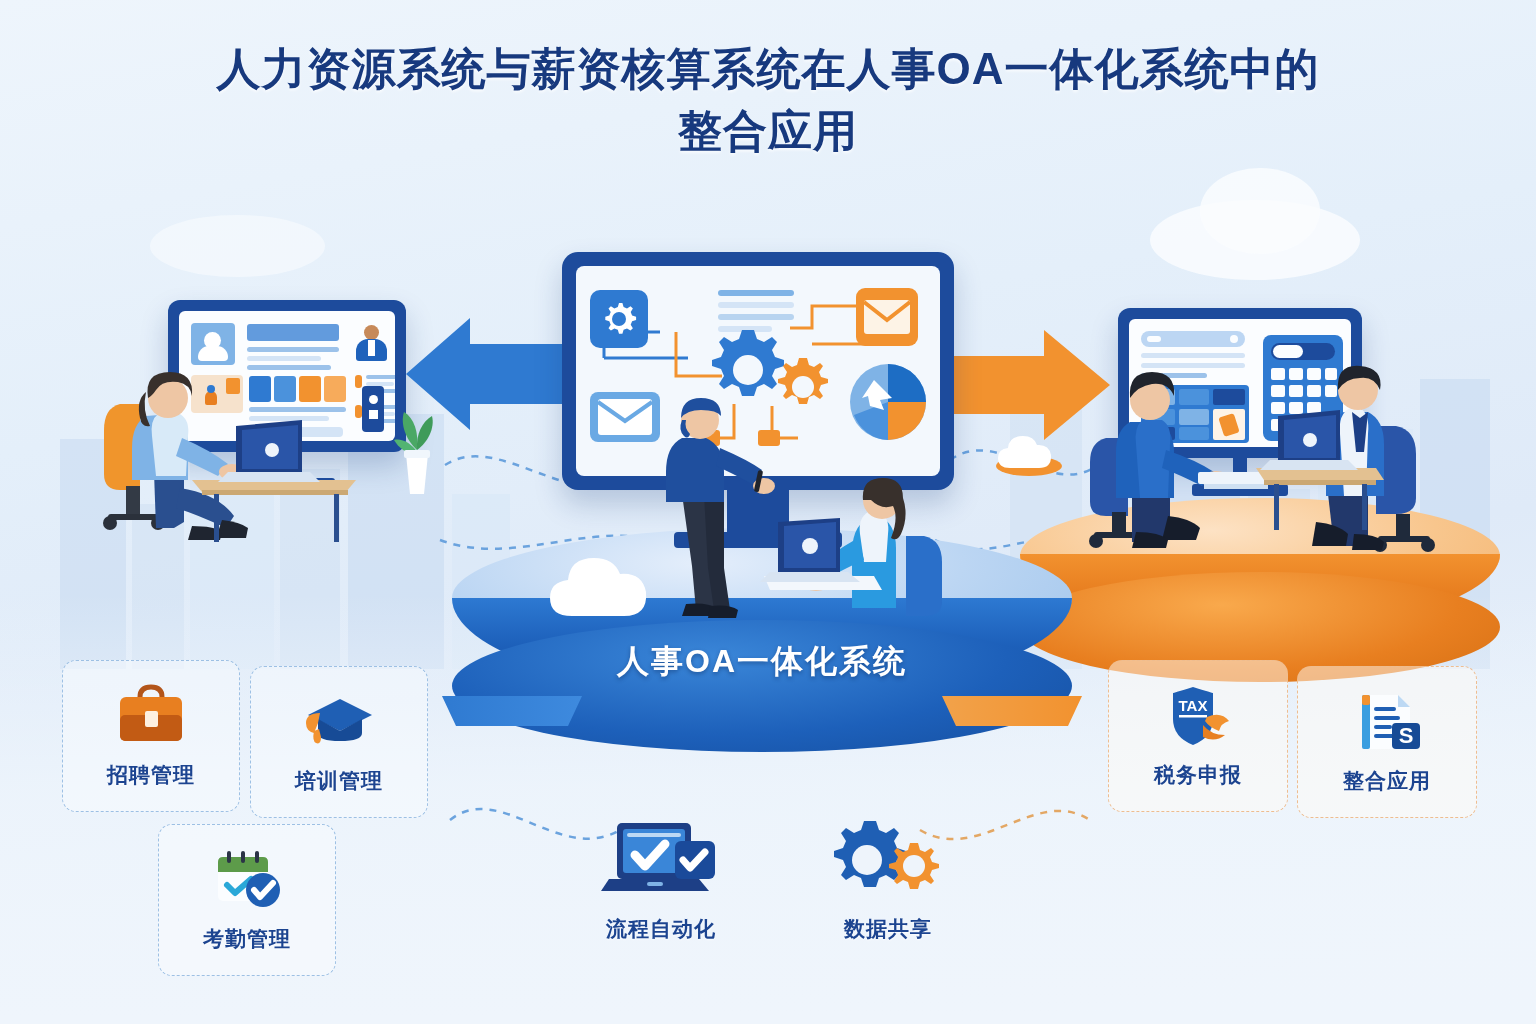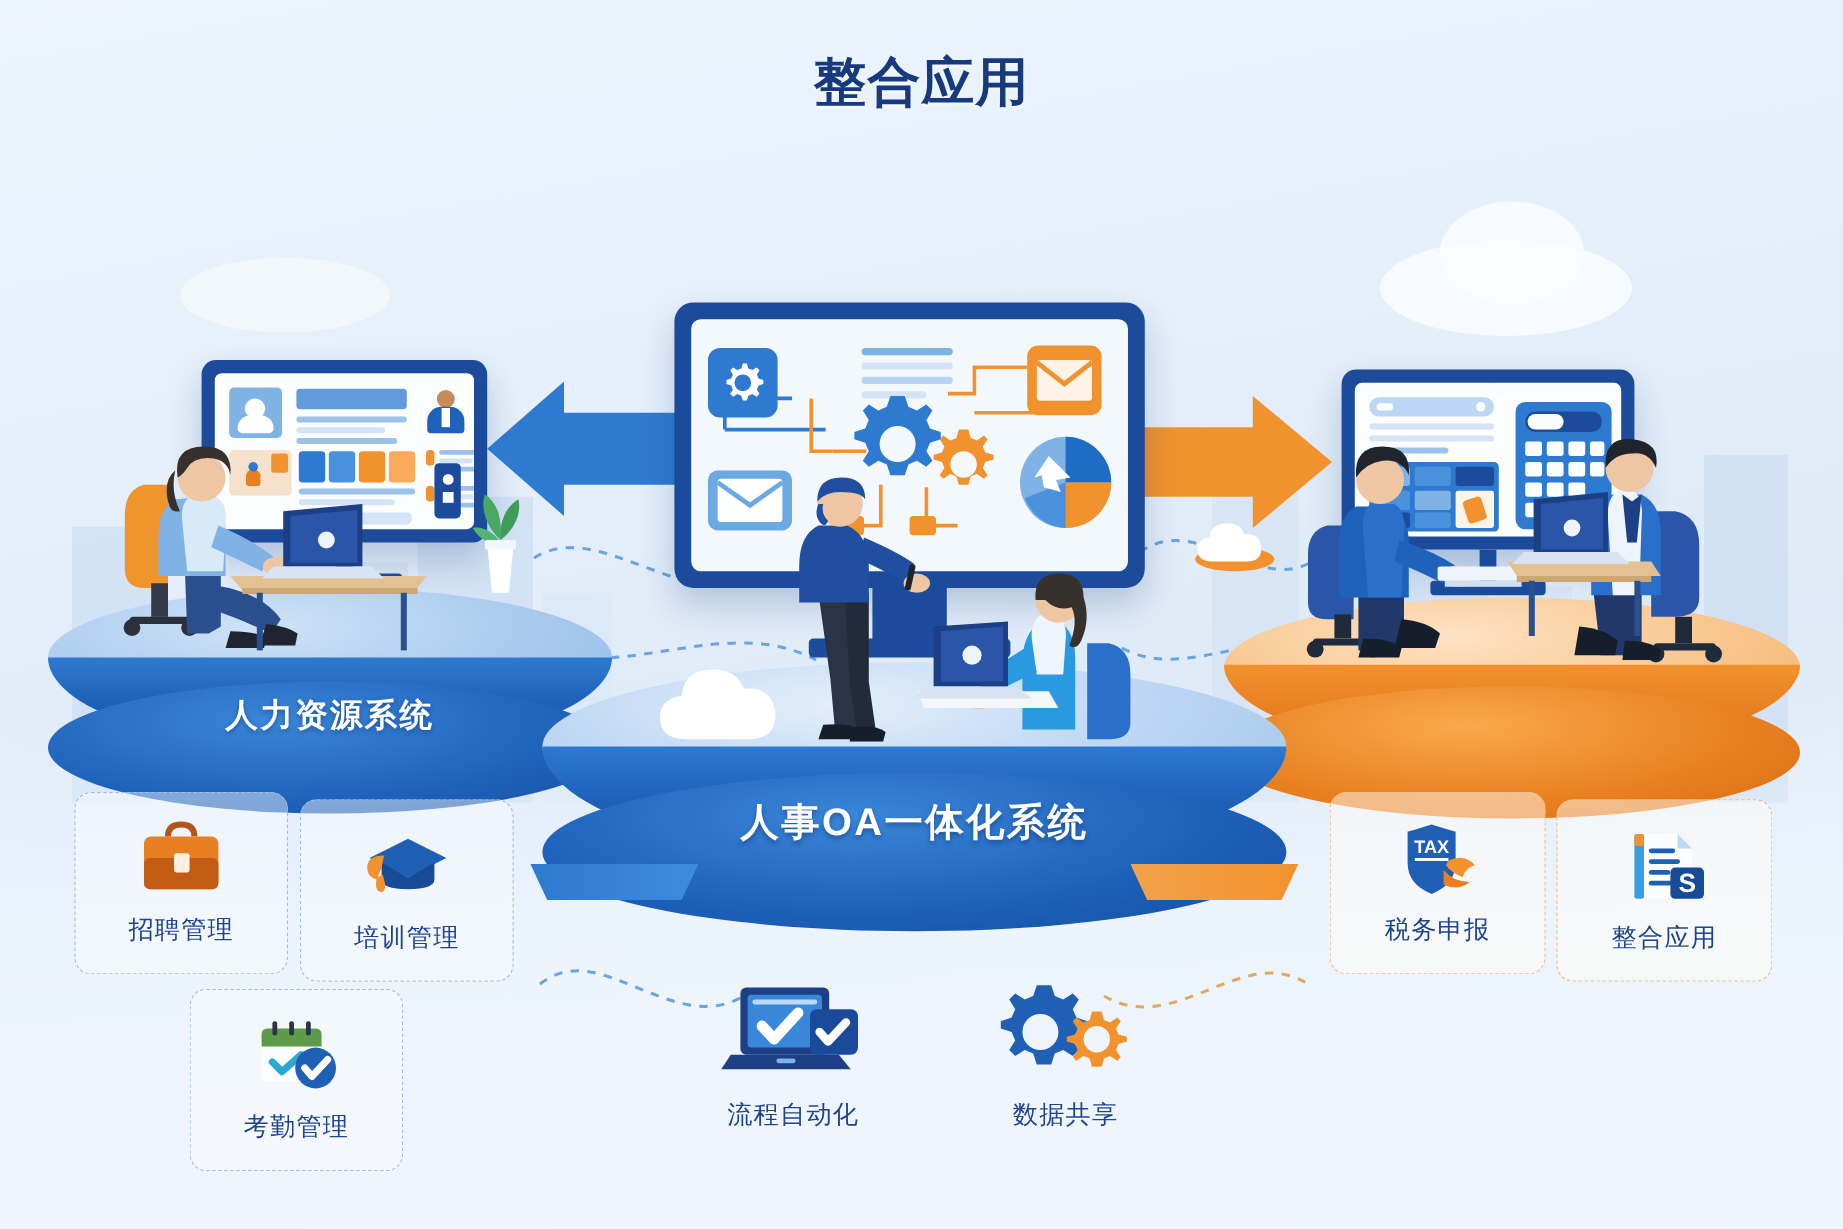--- a/index.html
+++ b/index.html
@@ -60,21 +60,21 @@
     text-shadow: 0 2px 4px rgba(10,40,90,.45);
     z-index: 4;
   }
 
   
   #podium-left { left: 40px; top: 490px; width: 470px; height: 170px; }
   #podium-left .pod-ellipse-top { background: radial-gradient(ellipse at 38% 28%, #cfe2f7 0%, #a9caee 55%, #8fb9e6 100%); }
   #podium-left .pod-wall { background: linear-gradient(to bottom, #2f7ad1 0%, #1f62bb 45%, #1751a5 100%); }
 
   
-  #podium-center { left: 452px; top: 552px; width: 620px; height: 210px; }
+  #podium-center { left: 452px; top: 528px; width: 620px; height: 210px; }
   #podium-center .pod-ellipse-top { background: radial-gradient(ellipse at 40% 25%, #e4eefb 0%, #bcd6f3 50%, #9cc2ea 100%); }
   #podium-center .pod-wall { background: linear-gradient(to bottom, #2d79d2 0%, #1d60ba 48%, #154e9f 100%); }
 
   
   #podium-right { left: 1020px; top: 498px; width: 480px; height: 170px; }
   #podium-right .pod-ellipse-top { background: radial-gradient(ellipse at 40% 28%, #fde2c4 0%, #f8c68d 55%, #f3b26d 100%); }
   #podium-right .pod-wall { background: linear-gradient(to bottom, #f2922f 0%, #e87f20 50%, #d96f16 100%); }
 
   
   .monitor { position: absolute; z-index: 12; }
@@ -122,21 +122,21 @@
     background: rgba(250,252,255,.45);
     padding: 10px 6px 12px;
   }
   .feat.or { border-color: #eebd90; background: rgba(255,251,246,.5); }
   .feat-icon {
     width: 78px; height: 70px;
     position: relative;
     margin-bottom: 10px;
   }
   .feat-label {
-    color: #1c4490; font-size: 21px; font-weight: 400;
+    color: #1c4490; font-size: 21px; font-weight: 700;
     letter-spacing: 1px; white-space: nowrap;
     text-shadow: 0 1px 2px rgba(255,255,255,.8);
   }
 
   
   .dash { position: absolute; z-index: 8; }
 
   svg { display: block; overflow: visible; }
 </style>
 </head>
@@ -158,41 +158,36 @@
     <div class="bldg l3" style="left:1318px;bottom:355px; width:95px;  height:240px;"></div>
     <div class="bldg l2" style="left:1420px;bottom:355px; width:70px;  height:290px;"></div>
 
     <div class="cloudbg" style="left:1150px; top:200px; width:210px; height:80px;"></div>
     <div class="cloudbg" style="left:1200px; top:168px; width:120px; height:86px;"></div>
     <div class="cloudbg" style="left:150px;  top:215px; width:175px; height:62px; opacity:.55;"></div>
     <div class="haze"></div>
   </div>
 
   <div class="title-wrap">
+    <div class="title-line">人力资源系统与薪资核算系统在人事OA一体化系统中的</div>
     <div class="title-line">整合应用</div>
   </div>
 
   <svg class="dash" style="left:430px; top:420px;" width="680" height="230">
     <path d="M15,45 C70,10 140,95 215,60" stroke="#6ba3de" stroke-width="2.5" fill="none" stroke-dasharray="7 7"></path>
     <path d="M10,120 C90,150 175,90 250,130" stroke="#6ba3de" stroke-width="2.5" fill="none" stroke-dasharray="7 7"></path>
     <path d="M520,40 C570,5 620,80 668,45" stroke="#6ba3de" stroke-width="2.5" fill="none" stroke-dasharray="7 7"></path>
     <path d="M505,120 C560,150 625,95 672,128" stroke="#6ba3de" stroke-width="2.5" fill="none" stroke-dasharray="7 7"></path>
   </svg>
 
   <svg class="dash" style="left:440px; top:760px;" width="660" height="200">
     <path d="M10,60 C60,20 120,105 180,70" stroke="#6ba3de" stroke-width="2.5" fill="none" stroke-dasharray="7 7"></path>
     <path d="M480,70 C540,105 595,25 650,60" stroke="#e3a764" stroke-width="2.5" fill="none" stroke-dasharray="7 7"></path>
   </svg>
 
-  <div class="podium" id="podium-left">
-    <div class="pod-top pod-ellipse-top" style="height:116px;"></div>
-    <div class="pod-side pod-wall" style="top:58px; height:78px;"></div>
-    <div class="pod-top" style="top:78px; height:110px; background:radial-gradient(ellipse at 40% 30%, #3a86d8 0%, #1f62bb 60%, #17539f 100%);"></div>
-    <div class="pod-label" style="top:88px; font-size:27px;">人力资源系统</div>
-  </div>
 
   <div class="monitor" style="left:168px; top:300px; width:238px; height:152px;">
     <div class="mon-frame">
       <div class="mon-screen">
         <div class="w sqr" style="left:12px; top:12px; width:44px; height:42px; background:#7fb3e6;">
           <div style="position:absolute; left:13px; top:9px; width:17px; height:17px; border-radius:50%; background:#fff;"></div>
           <div style="position:absolute; left:7px; top:23px; width:30px; height:15px; border-radius:14px 14px 5px 5px; background:#fff;"></div>
         </div>
         <div class="w bar dk" style="left:68px; top:13px; width:92px; height:17px; border-radius:3px; opacity:.75;"></div>
         <div class="w bar" style="left:68px; top:36px; width:92px; height:5px;"></div>

